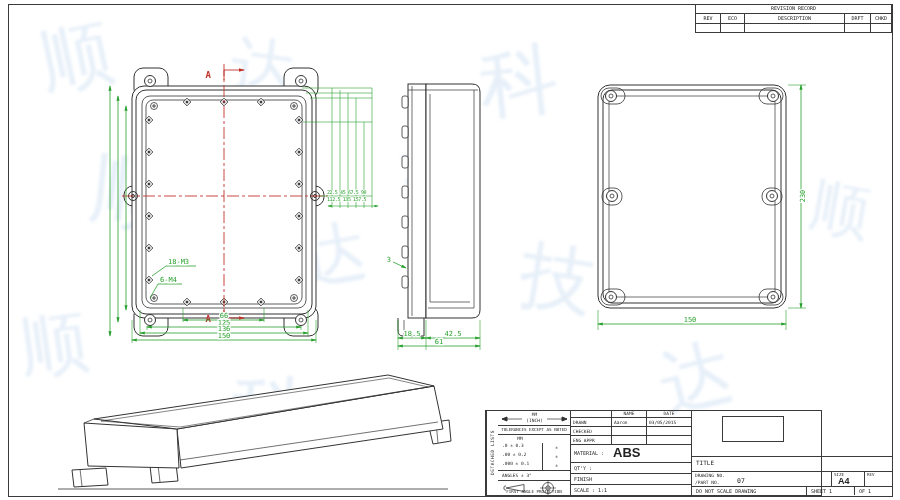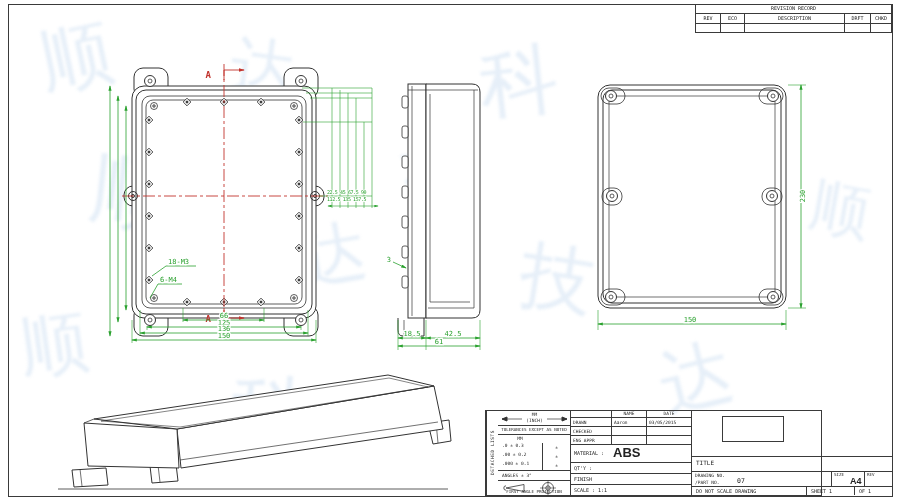--- a/index.html
+++ b/index.html
@@ -347,21 +347,21 @@
       <div class="box" style="left:30px;top:5px;width:62px;height:26px;border-width:1px;"></div>
     </div>
     <div class="cell bl bt" style="left:205px;top:45px;width:202px;height:15px;font-size:6px;padding:3px 0 0 4px;">TITLE</div>
     <div class="cell bl bt" style="left:205px;top:60px;width:140px;height:15px;">
       <span style="position:absolute;left:3px;top:1px;font-size:4.5px;">DRAWING NO.</span>
       <span style="position:absolute;left:3px;top:8px;font-size:4.5px;">/PART  NO.</span>
       <span style="position:absolute;left:45px;top:6px;font-size:6.5px;">07</span>
     </div>
     <div class="cell bl bt" style="left:345px;top:60px;width:33px;height:15px;">
       <span style="position:absolute;left:2px;top:1px;font-size:4.2px;">SIZE</span>
-      <span class="big" style="position:absolute;left:6px;top:4px;font-size:9px;margin-left:12px;">A4</span>
+      <span class="big" style="position:absolute;left:6px;top:4px;font-size:9px;">A4</span>
     </div>
     <div class="cell bl bt" style="left:378px;top:60px;width:29px;height:15px;">
       <span style="position:absolute;left:2px;top:1px;font-size:4.2px;">REV</span>
     </div>
     <div class="cell bl bt" style="left:205px;top:75px;width:115px;height:9px;font-size:5px;padding:2px 0 0 4px;">DO NOT SCALE DRAWING</div>
     <div class="cell bl bt" style="left:320px;top:75px;width:48px;height:9px;font-size:5px;padding:2px 0 0 4px;">SHEET 1</div>
     <div class="cell bl bt" style="left:368px;top:75px;width:39px;height:9px;font-size:5px;padding:2px 0 0 4px;">OF 1</div>
   </div>
 
 </div>

